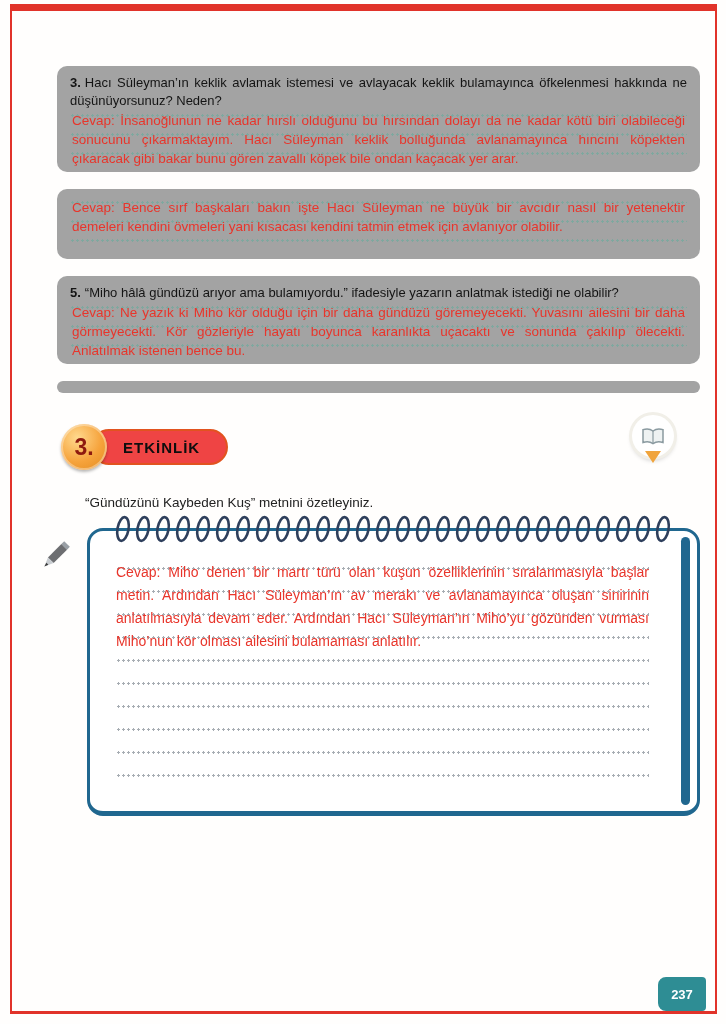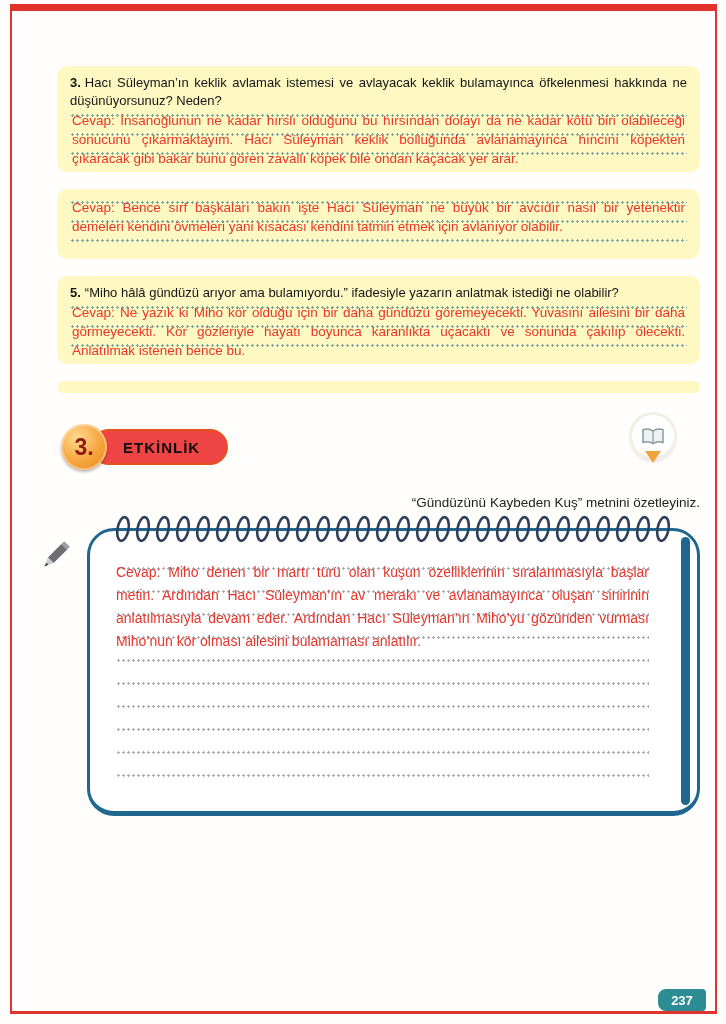--- a/index.html
+++ b/index.html
@@ -10,31 +10,31 @@
   }
   .page { position:absolute; inset:0; background:#fffefd; }
 
   
   .frame-top    { position:absolute; left:10px; right:9px; top:4px; height:7px; background:#e1332a; }
   .frame-left   { position:absolute; left:10px;  top:4px; bottom:10px; width:2px; background:#e1332a; }
   .frame-right  { position:absolute; right:9px;  top:4px; bottom:10px; width:2px; background:#e1332a; }
   .frame-bottom { position:absolute; left:10px; right:9px; bottom:10px; height:3px; background:#e1332a; }
 
   .page-badge {
-    position:absolute; right:20px; bottom:13px; height:22px; min-width:48px;
+    position:absolute; right:20px; bottom:13px; height:34px; min-width:48px;
     background:#2e8d94; color:#fff; font-weight:bold; font-size:13px;
     display:flex; align-items:center; justify-content:center;
     border-radius:8px 4px 4px 8px; padding:0 12px;
   }
 
   .content { position:absolute; left:57px; right:26px; top:66px; }
 
   
   .qblock {
-    background:#fef9c3; border-radius:10px;
+    background:#a3a3a3; border-radius:10px;
     padding:8px 13px 4px; margin-bottom:17px;
   }
   .question { font-size:13px; line-height:18px; text-align:justify; color:#141414; }
   .qnum { font-weight:bold; margin-right:4px; }
   .answer {
     color:#e8352b; font-size:13.5px; line-height:19px; text-align:justify;
     background-image: radial-gradient(circle, #7ea89f 1.1px, transparent 1.4px);
     background-size:5px 19px; background-position:0 15px;
     padding:1px 2px 0;
   }
@@ -57,28 +57,28 @@
   .book-pin {
     position:absolute; right:26px; top:-8px; width:42px; height:42px; border-radius:50%;
     background:#fff; box-shadow: 0 0 0 3px #f1efe8, 0 3px 5px rgba(0,0,0,.22);
     display:flex; align-items:center; justify-content:center; z-index:2;
   }
   .book-pin::after {
     content:""; position:absolute; bottom:-14px; left:50%; transform:translateX(-50%);
     border:8px solid transparent; border-top:12px solid #f0a43c;
   }
 
-  .instruction { margin:24px 0 0 28px; font-size:13.5px; color:#222;text-align:right; }
+  .instruction { margin:24px 0 0 28px; font-size:13.5px; color:#222; }
 
   
   .notebook-wrap { position:relative; margin:18px 0 0 30px; }
   .spiral { position:absolute; top:-13px; left:50%; transform:translateX(-50%); z-index:3; }
   .notebook {
     position:relative; background:#fff; overflow:hidden;
-    border:3px solid #20678f; border-bottom-width:5px; border-radius:27px;
+    border:3px solid #20678f; border-bottom-width:5px; border-radius:16px;
     padding:30px 48px 16px 26px; min-height:288px;
   }
   .notebook::after {
     content:""; position:absolute; top:6px; bottom:6px; right:7px; width:9px;
     background:#20678f; border-radius:6px;
   }
   .nb-answer {
     color:#e8352b; font-size:14px; line-height:23px; text-align:justify;
     background-image: radial-gradient(circle, #a7adb3 1.1px, transparent 1.4px);
     background-size:5px 23px; background-position:0 19px;

